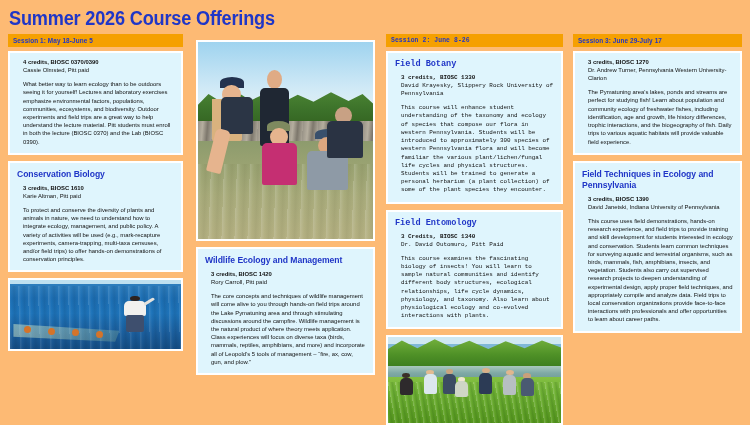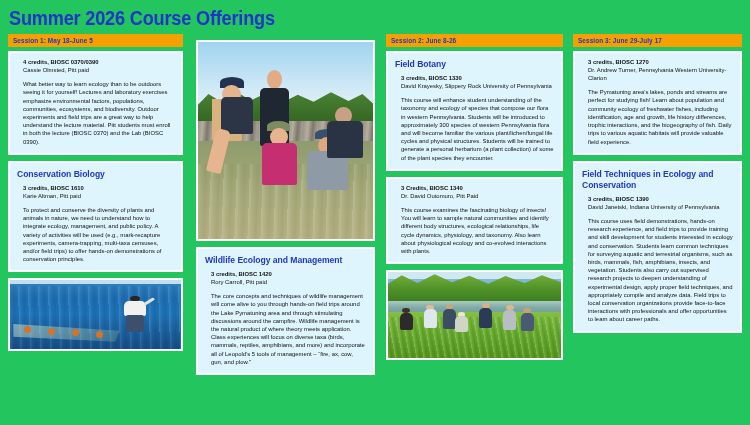--- a/index.html
+++ b/index.html
@@ -11,21 +11,21 @@
     height: 425px;
     background: #e2f6fd;
     font-family: "Liberation Sans", sans-serif;
     overflow: hidden;
     position: relative;
   }
   .page {
     position: relative;
     width: 750px;
     height: 425px;
-    background: #22c55e;
+    background: #fdba74;
   }
 
   
   .header {
     position: absolute;
     left: 0; top: 0;
     width: 750px;
     height: 34px;
   }
   .page-title {
@@ -50,21 +50,21 @@
     width: 750px;
     height: 391px;
   }
   .col {
     position: absolute;
     top: 0;
     height: 391px;
   }
   .col-1 { left: 8px;   width: 175px; }
   .col-2 { left: 196px; width: 179px; }
-  .col-3 { left: 386px; width: 177px; }
+  .col-3 { left: 386px; width: 177px; font-family: Liberation Mono, monospace; }
   .col-4 { left: 573px; width: 169px; }
 
   
   .session-bar {
     height: 13px;
     background: #f5a001;
     display: flex;
     align-items: center;
     padding: 0 5px;
     box-sizing: border-box;
@@ -281,20 +281,21 @@
       <div class="panel">
         <div class="course-title">Field Botany</div>
         <div class="course-meta">
           <div class="credits">3 credits, BIOSC 1330</div>
           <div>David Krayesky, Slippery Rock University of Pennsylvania</div>
         </div>
         <div class="course-desc">This course will enhance student understanding of the taxonomy and ecology of species that compose our flora in western Pennsylvania. Students will be introduced to approximately 300 species of western Pennsylvania flora and will become familiar the various plant/lichen/fungal life cycles and physical structures. Students will be trained to generate a personal herbarium (a plant collection) of some of the plant species they encounter.</div>
       </div>
 
       <div class="panel">
+        <div class="course-title">Field Entomology</div>
         <div class="course-meta">
           <div class="credits">3 Credits, BIOSC 1340</div>
           <div>Dr. David Outomuro, Pitt Paid</div>
         </div>
         <div class="course-desc">This course examines the fascinating biology of insects! You will learn to sample natural communities and identify different body structures, ecological relationships, life cycle dynamics, physiology, and taxonomy. Also learn about physiological ecology and co-evolved interactions with plants.</div>
       </div>
 
       <div class="photo photo-field-group">
         <div class="ph-layer p3-sky"></div>
         <div class="ph-layer p3-trees"></div>
@@ -341,21 +342,21 @@
 
       <div class="panel">
         <div class="course-meta">
           <div class="credits">3 credits, BIOSC 1270</div>
           <div>Dr. Andrew Turner, Pennsylvania Western University-Clarion</div>
         </div>
         <div class="course-desc">The Pymatuning area's lakes, ponds and streams are perfect for studying fish! Learn about population and community ecology of freshwater fishes, including identification, age and growth, life history differences, trophic interactions, and the biogeography of fish. Daily trips to various aquatic habitats will provide valuable field experience.</div>
       </div>
 
       <div class="panel">
-        <div class="course-title">Field Techniques in Ecology and Conservation</div>
+        <div class="course-title">Field Techniques in Ecology and Pennsylvania</div>
         <div class="course-meta">
           <div class="credits">3 credits, BIOSC 1390</div>
           <div>David Janetski, Indiana University of Pennsylvania</div>
         </div>
         <div class="course-desc">This course uses field demonstrations, hands-on research experience, and field trips to provide training and skill development for students interested in ecology and conservation. Students learn common techniques for surveying aquatic and terrestrial organisms, such as birds, mammals, fish, amphibians, insects, and vegetation. Students also carry out supervised research projects to deepen understanding of experimental design, apply proper field techniques, and appropriately compile and analyze data. Field trips to local conservation organizations provide face-to-face interactions with professionals and offer opportunities to learn about career paths.</div>
       </div>
     </div>
 
   </div>
 </div>

